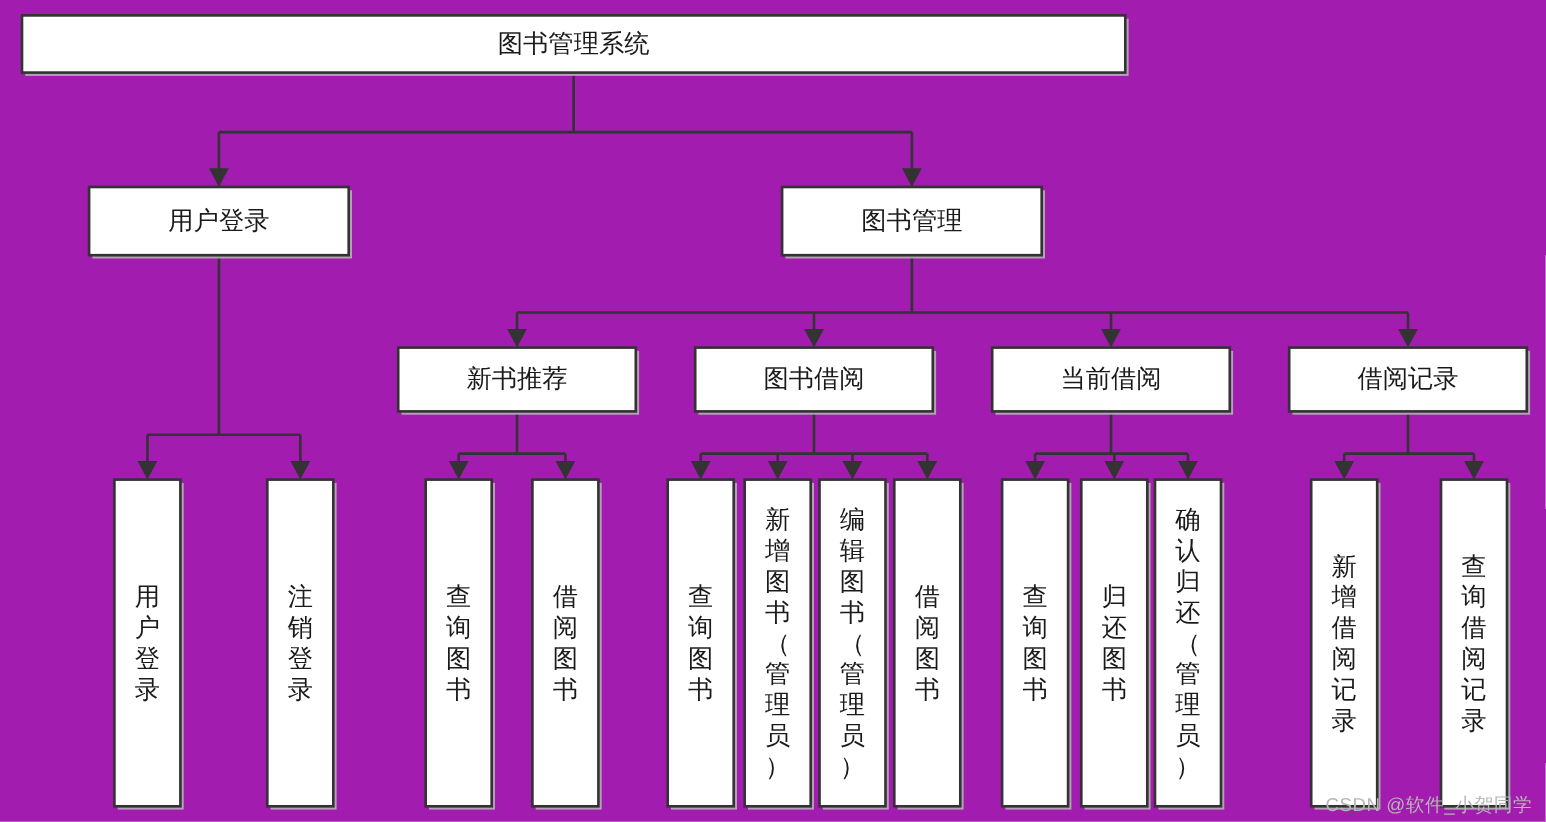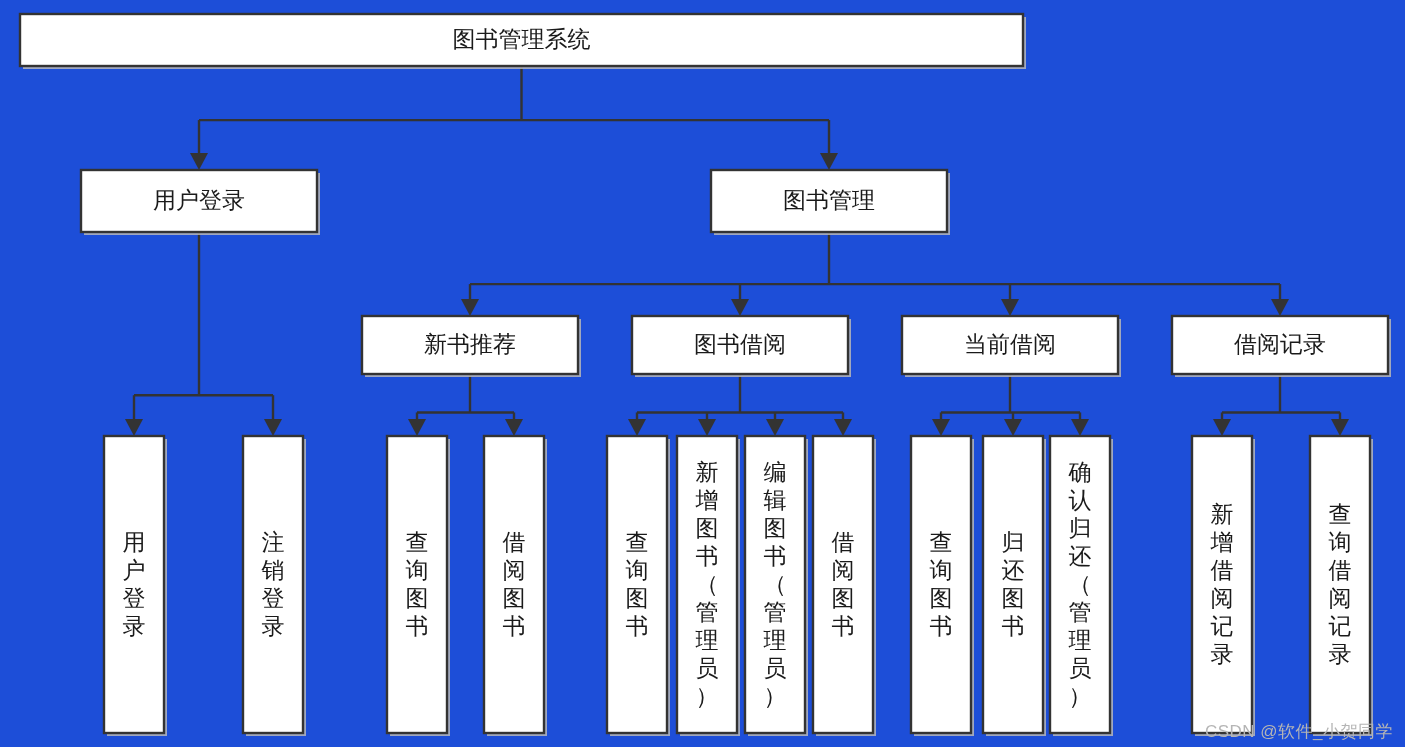--- a/index.html
+++ b/index.html
@@ -10,21 +10,21 @@
   body {
     width: 1405px;
     height: 747px;
     font-family: "Liberation Sans", "DejaVu Sans", sans-serif;
     overflow: hidden;
   }
   #diagram-root {
     position: relative;
     width: 1405px;
     height: 747px;
-    background: #1d4ed8;
+    background: #a21caf;
   }
   svg#tree-svg {
     position: absolute;
     left: 0;
     top: 0;
     width: 1405px;
     height: 747px;
     display: block;
   }
   .node-box {

